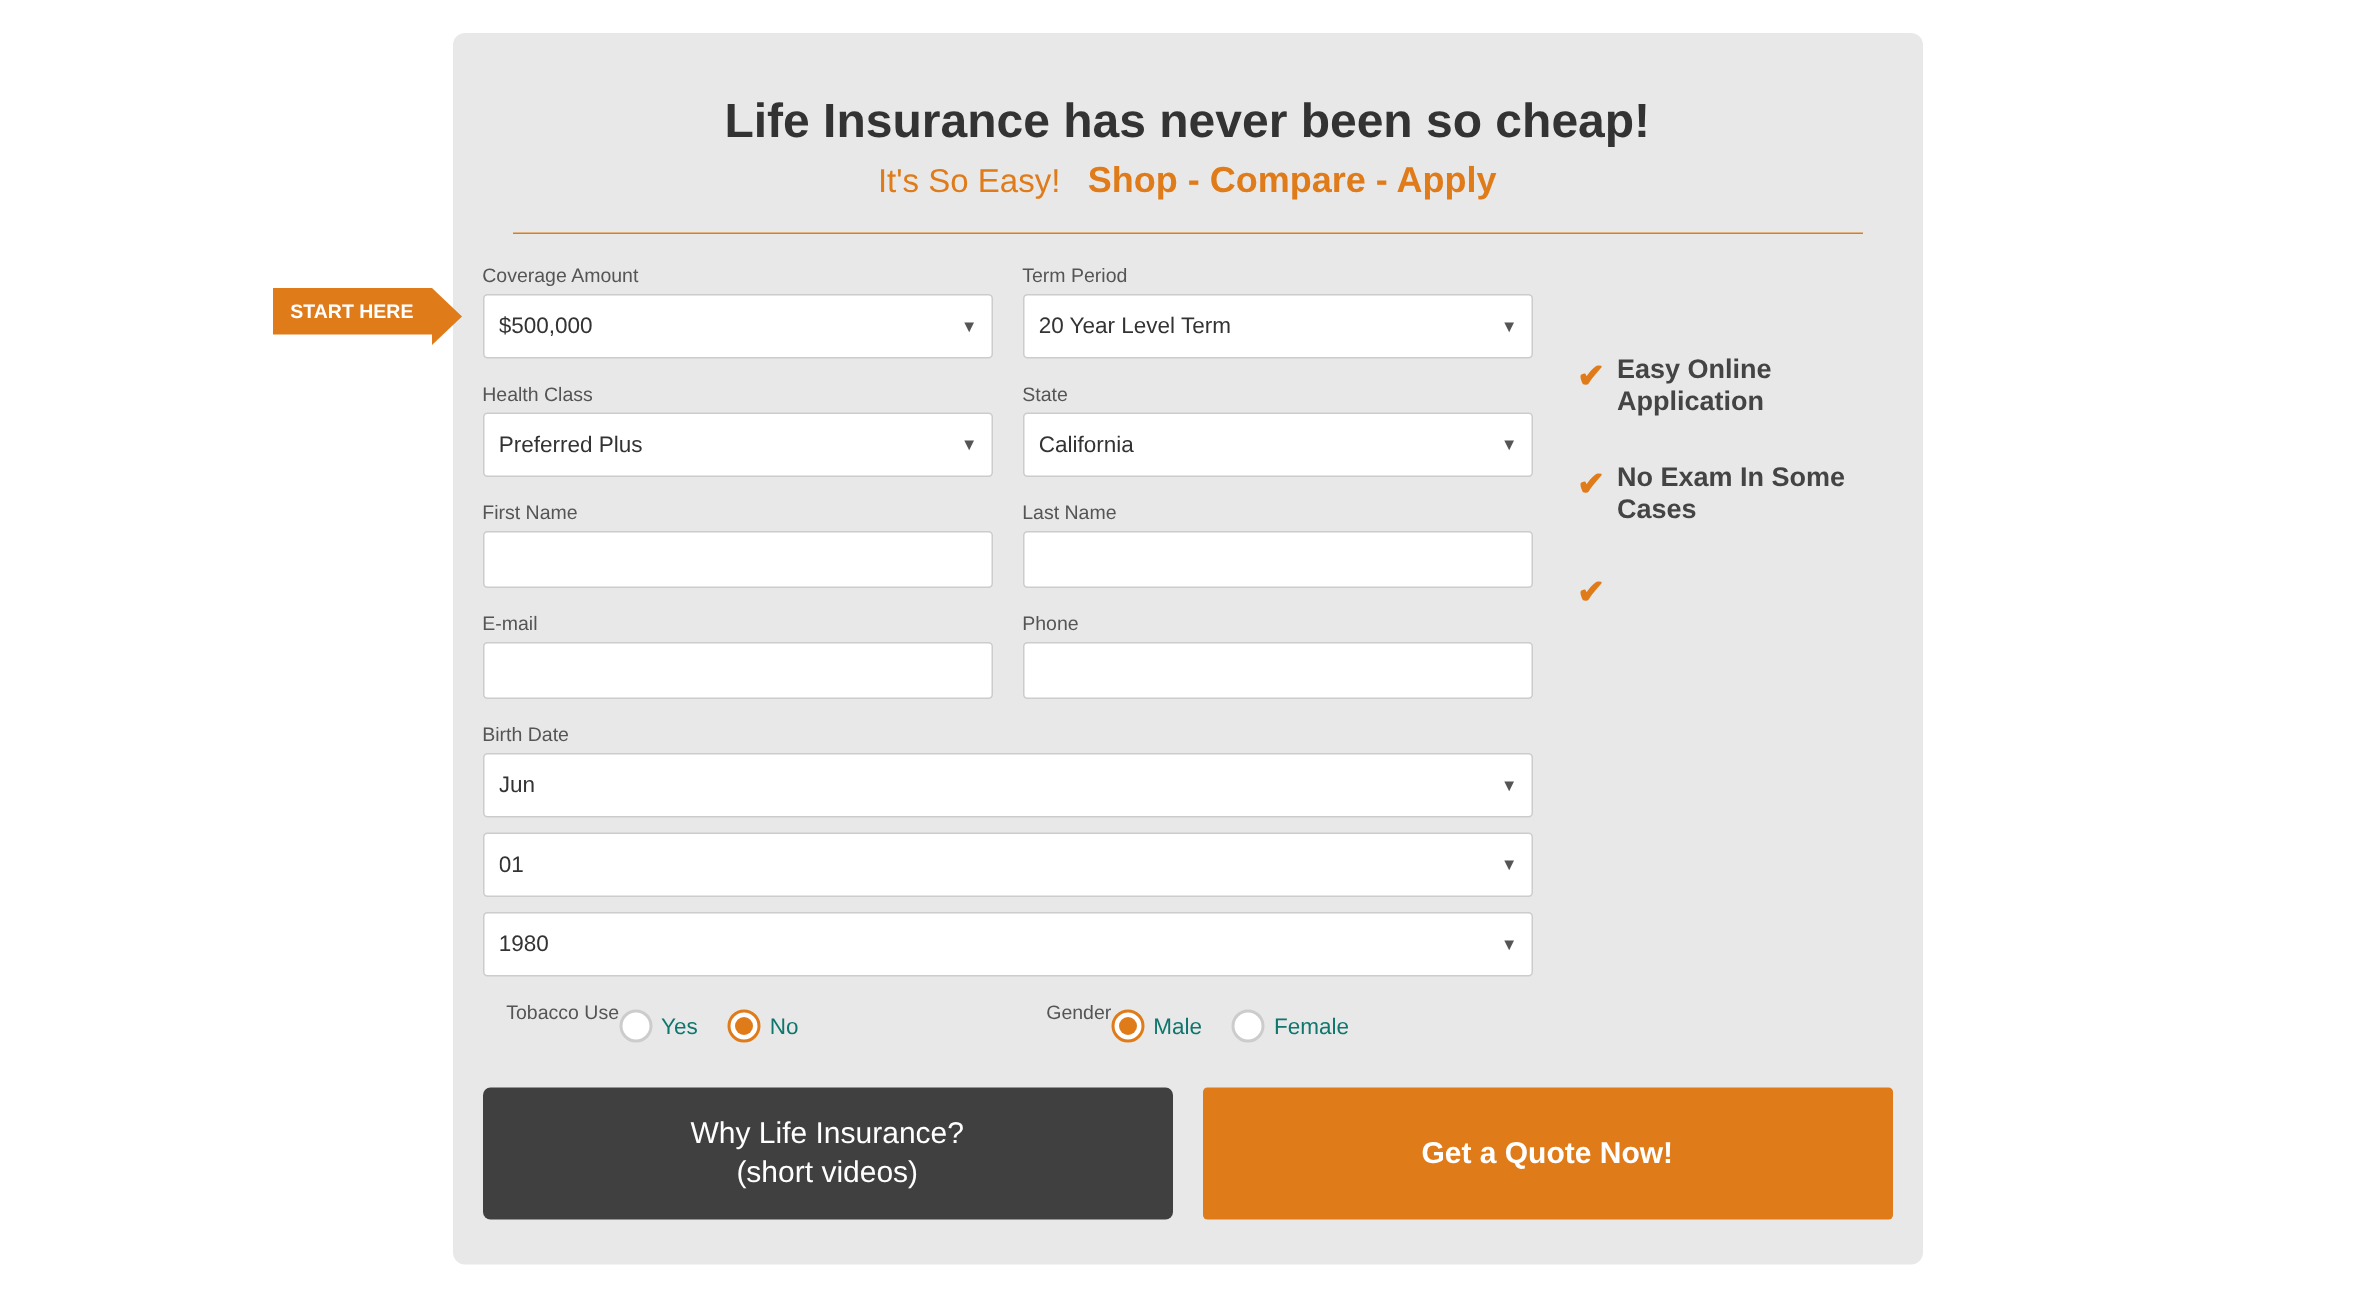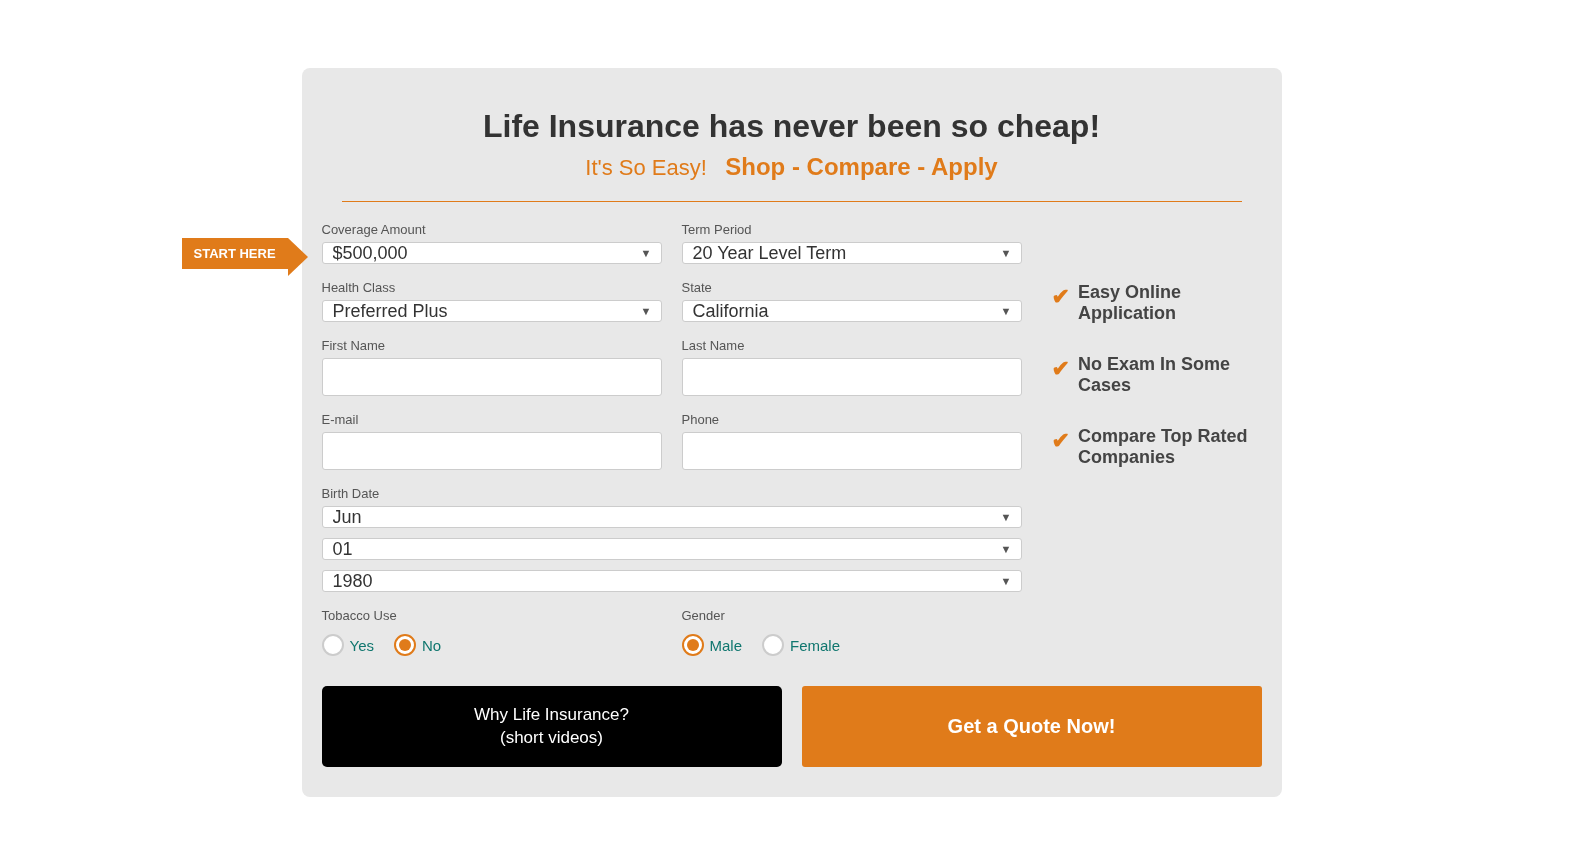--- a/index.html
+++ b/index.html
@@ -108,22 +108,22 @@
       flex-direction: column;
     }
     .form-label {
       font-size: 13px;
       color: #555;
       margin-bottom: 5px;
     }
     select, input[type="text"] {
       border: 1px solid #ccc;
       background: #fff;
-      padding: 0 10px;
-      font-size: 18px;
+      padding: 12px 10px;
+      font-size: 15px;
       border-radius: 3px;
       color: #333;
       width: 100%;
       appearance: none;
       -webkit-appearance: none;
     }
     .select-wrapper {
       position: relative;
     }
     .select-wrapper::after {
@@ -145,21 +145,22 @@
     .birth-date-selects {
       display: flex;
       gap: 10px;
       flex-direction: column;
     }
     .birth-date-selects .select-wrapper {
       flex: 1;
     }
     .radio-row {
       display: flex;
-      flex-direction: column;
+      flex-direction: row;
+      margin-left: 16px;
     }
     .radio-group {
       display: flex;
       align-items: center;
       gap: 20px;
       margin-top: 6px;
     }
     .radio-option {
       display: flex;
       align-items: center;
@@ -190,26 +191,26 @@
       background: #e07b1a;
     }
     .buttons-row {
       display: flex;
       gap: 20px;
       padding: 20px 20px 0 20px;
       margin-top: 10px;
     }
     .btn-why {
       flex: 1;
-      background: #000000;
+      background: #404040;
       color: white;
       border: none;
       border-radius: 5px;
       padding: 18px 20px;
-      font-size: 17px;
+      font-size: 20px;
       cursor: pointer;
       text-align: center;
       line-height: 1.3;
     }
     .btn-quote {
       flex: 1;
       background: #e07b1a;
       color: white;
       border: none;
       border-radius: 3px;
@@ -380,21 +381,20 @@
       <div class="benefit-item">
         <span class="checkmark">✔</span>
         <span>Easy Online Application</span>
       </div>
       <div class="benefit-item">
         <span class="checkmark">✔</span>
         <span>No Exam In Some Cases</span>
       </div>
       <div class="benefit-item">
         <span class="checkmark">✔</span>
-        <span>Compare Top Rated Companies</span>
       </div>
     </div>
   </div>
 
   <div class="buttons-row">
     <button class="btn-why">
       Why Life Insurance?<br>(short videos)
     </button>
     <button class="btn-quote">Get a Quote Now!</button>
   </div>

